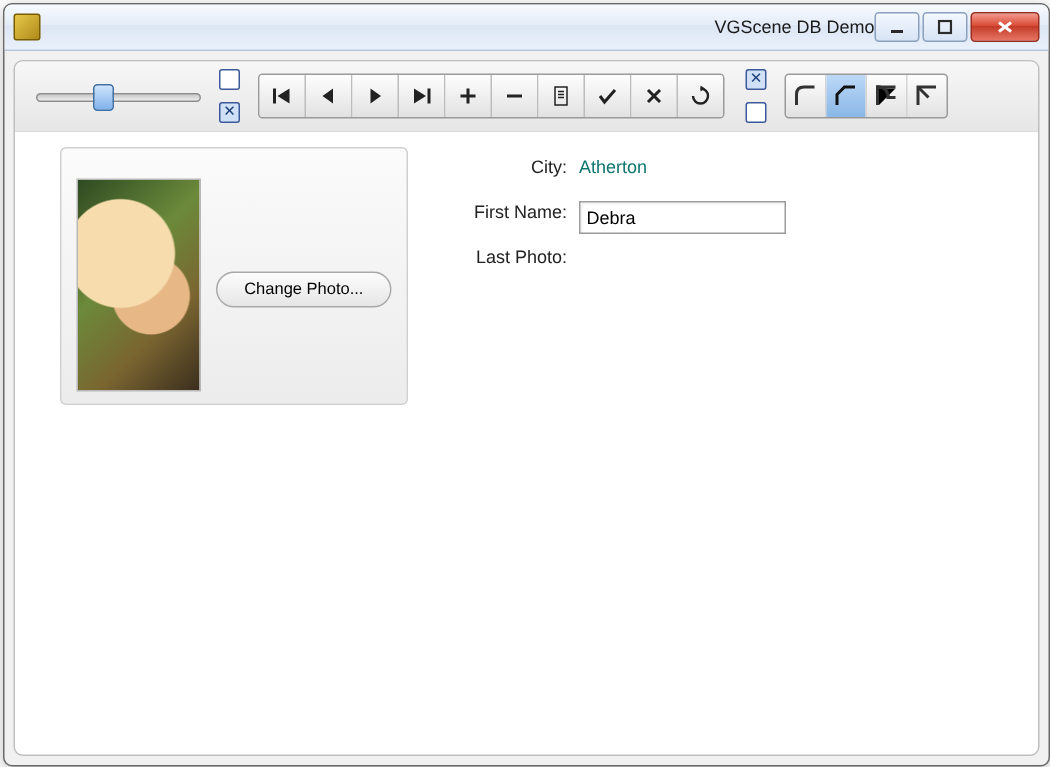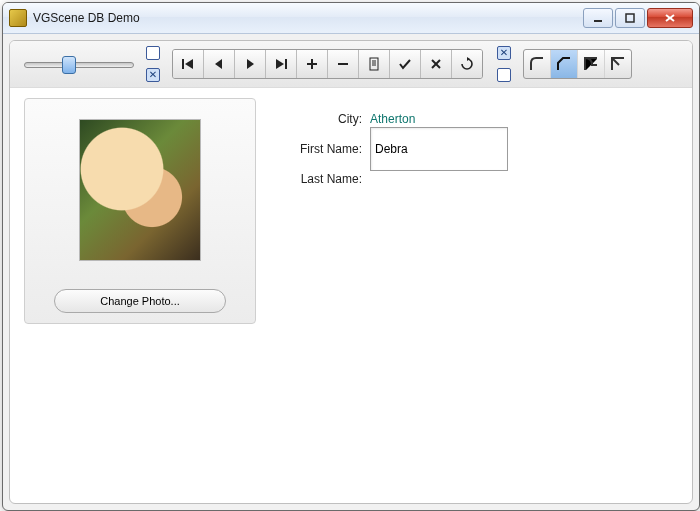--- a/index.html
+++ b/index.html
@@ -1,17 +1,17 @@
 <!DOCTYPE html>
 <html><head>
 <meta charset="utf-8">
 <style>
   html,body{margin:0;padding:0;font-family:"Segoe UI",Tahoma,sans-serif;font-size:12px;background:#fff;}
   .window{width:696px;height:507px;margin:2px;border:1px solid #6a6a6a;border-radius:6px;overflow:hidden;box-shadow:0 2px 10px rgba(0,0,0,.25);background:#f1f1f1;display:flex;flex-direction:column;}
-  .titlebar{height:30px;background:linear-gradient(#f7fbff,#e4ecf7 45%,#dce6f4 46%,#e9f1fb);display:flex;align-items:center;padding:0 6px;border-bottom:1px solid #b8c7db;}
+  .titlebar{height:30px;background:linear-gradient(#f7fbff,#e4ecf7 45%,#dce6f4 46%,#e9f1fb);display:flex;align-items:center;padding:0 6px;border-bottom:1px solid #b8c7db;text-align:right;}
   .titlebar .icon{width:16px;height:16px;margin-right:6px;background:linear-gradient(135deg,#e6c84a,#b08a1a);border:1px solid #7a5b00;border-radius:2px;position:relative;}
   .titlebar .title{flex:1;color:#1a1a1a;}
   .winbtns{display:flex;gap:2px;}
   .winbtn{width:28px;height:18px;border:1px solid #8aa0be;border-radius:3px;background:linear-gradient(#f4f8ff,#d7e3f4);display:flex;align-items:center;justify-content:center;}
   .winbtn.close{width:44px;background:linear-gradient(#f39a8e,#d94b36 45%,#c23a26 46%,#e77563);border-color:#9a2f1f;color:#fff;}
   .winbtn svg{display:block;}
   .client{flex:1;padding:6px;display:flex;flex-direction:column;}
   .panel{flex:1;border:1px solid #bfbfbf;border-radius:6px;background:#fff;display:flex;flex-direction:column;overflow:hidden;}
   .toolbar{height:46px;background:linear-gradient(#f7f7f7,#e6e6e6);border-bottom:1px solid #dcdcdc;display:flex;align-items:center;padding:0 14px;gap:12px;position:relative;}
   .slider-wrap{position:relative;width:110px;height:20px;}
@@ -22,32 +22,32 @@
   .chk.checked{background:#cfe0f7;}
   .chk.checked::after{content:"✕";font-size:10px;color:#1b3f7a;line-height:1;}
   .navgroup{display:flex;border:1px solid #9a9a9a;border-radius:3px;overflow:hidden;}
   .navbtn{width:30px;height:28px;background:linear-gradient(#fdfdfd,#e2e2e2);display:flex;align-items:center;justify-content:center;border-right:1px solid #bcbcbc;}
   .navbtn:last-child{border-right:none;}
   .seggroup{display:flex;border:1px solid #9a9a9a;border-radius:3px;overflow:hidden;background:linear-gradient(#fdfdfd,#e2e2e2);}
   .segbtn{width:26px;height:28px;display:flex;align-items:center;justify-content:center;border-right:1px solid #d4d4d4;}
   .segbtn:last-child{border-right:none;}
   .segbtn.sel{background:linear-gradient(#bcd8f7,#8ab7e6);}
   .content{flex:1;display:flex;align-items:flex-start;padding:10px 14px;gap:26px;}
-  .photocard{width:210px;border:1px solid #cfcfcf;border-radius:4px;background:linear-gradient(#fbfbfb,#ececec);padding:10px 10px 8px;display:flex;flex-direction:column;align-items:center;gap:10px;}
+  .photocard{width:210px;border:1px solid #cfcfcf;border-radius:4px;background:linear-gradient(#fbfbfb,#ececec);padding:10px 10px 8px;display:flex;flex-direction:row;align-items:center;gap:10px;margin-left:16px;}
   .photo{width:120px;height:140px;margin-top:10px;background:
      radial-gradient(circle at 35% 35%, #f7dcae 0 34%, transparent 35%),
      radial-gradient(circle at 60% 55%, #e7b886 0 28%, transparent 29%),
      linear-gradient(135deg,#2e4a22,#6b8a3a 40%,#7a6530 70%,#3b2e1e);
      border:1px solid #b8b8b8;}
   .changebtn{width:170px;height:22px;border:1px solid #a9a9a9;border-radius:12px;background:linear-gradient(#fcfcfc,#e6e6e6);font-size:11px;display:flex;align-items:center;justify-content:center;margin-top:18px;margin-bottom:2px;cursor:default;}
   .fields{padding-top:6px;}
-  .row{display:flex;align-items:center;gap:8px;height:30px;}
+  .row{display:flex;align-items:flex-start;gap:8px;height:30px;}
   .lbl{width:80px;text-align:right;color:#222;}
   .val{color:#0f766e;}
-  .txt{width:128px;height:20px;border:1px solid #9c9c9c;background:#fff;padding:11px 4px;font:inherit;box-shadow:inset 1px 1px 2px rgba(0,0,0,.08);}
+  .txt{width:128px;height:20px;border:1px solid #9c9c9c;background:#fff;padding:0 4px;font:inherit;box-shadow:inset 1px 1px 2px rgba(0,0,0,.08);}
   svg{pointer-events:none;}
 </style>
 </head>
 <body>
 
 <div class="window">
 
   <div class="titlebar">
     <div class="icon"></div>
     <div class="title">VGScene DB Demo</div>
@@ -195,21 +195,21 @@
         <div class="fields">
           <div class="row">
             <div class="lbl">City:</div>
             <div class="val">Atherton</div>
           </div>
           <div class="row">
             <div class="lbl">First Name:</div>
             <input class="txt" type="text" value="Debra" style="">
           </div>
           <div class="row">
-            <div class="lbl">Last Name:</div>
+            <div class="lbl">Last Photo:</div>
           </div>
         </div>
 
       </div>
 
     </div>
   </div>
 </div>
 
 </body></html>

